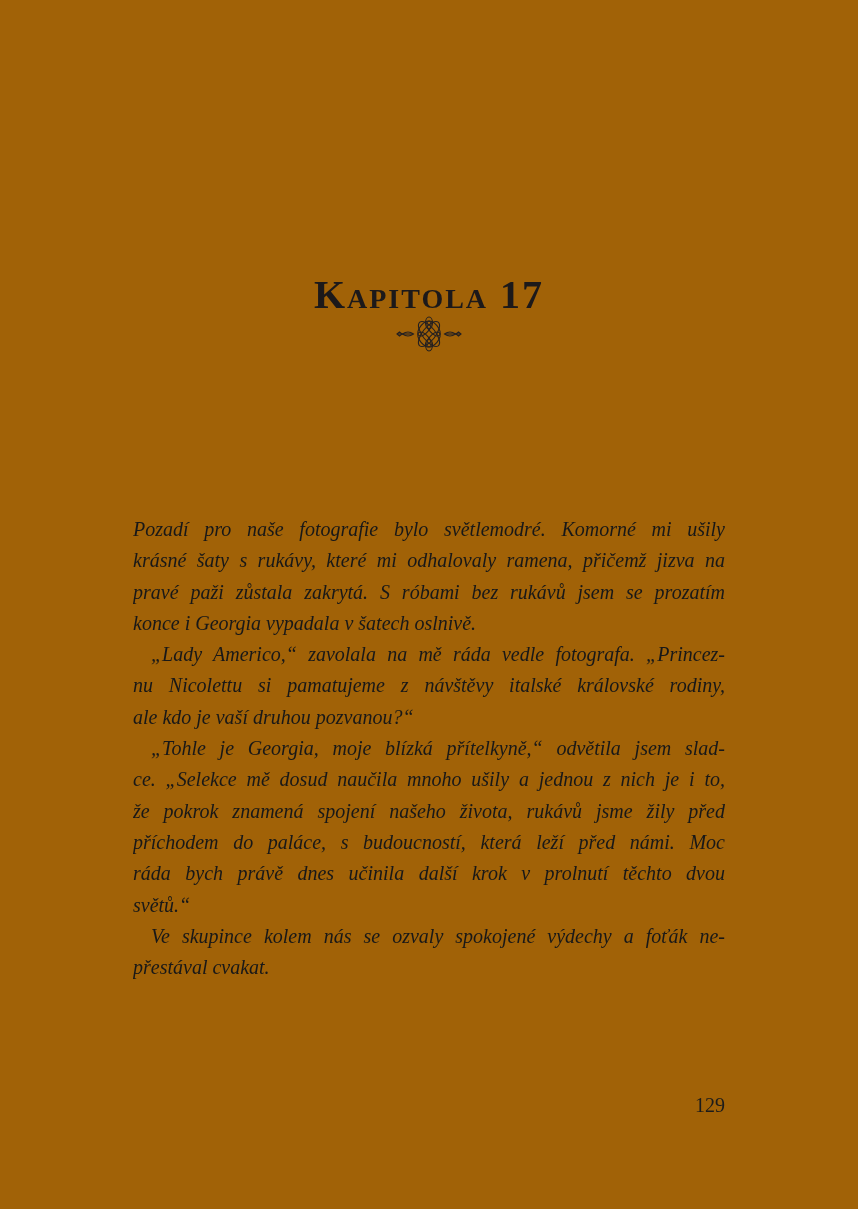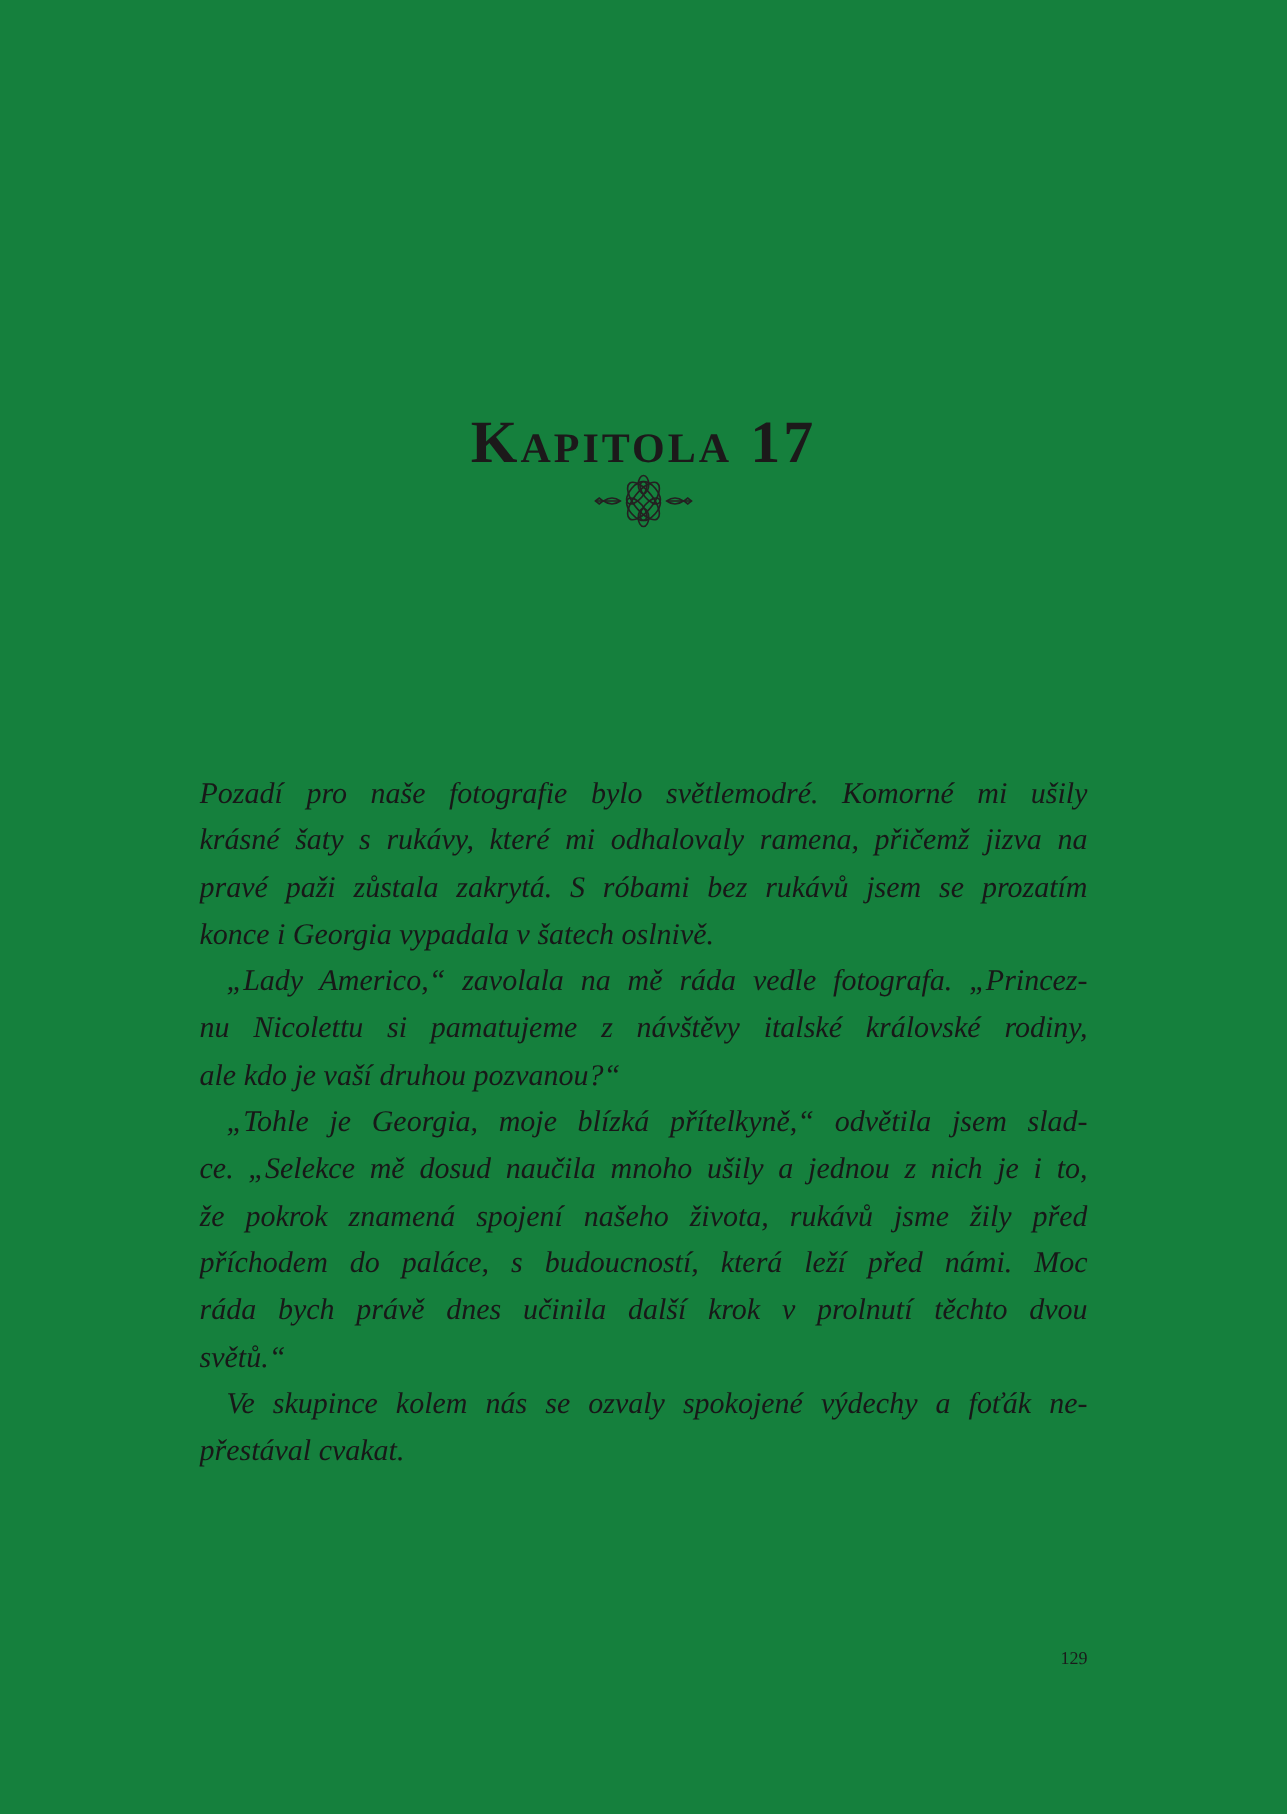--- a/index.html
+++ b/index.html
@@ -4,21 +4,21 @@
 <style>
   html, body {
     margin: 0;
     padding: 0;
     background: #ffffff;
   }
   .page {
     position: relative;
     width: 858px;
     height: 1209px;
-    background: #15803d;
+    background: #a16207;
     font-family: "Liberation Serif", serif;
     color: #1b1b1b;
     overflow: hidden;
   }
   .chapter-heading {
     position: absolute;
     top: 246px;
     left: 0;
     width: 100%;
     text-align: center;
@@ -60,21 +60,21 @@
   }
   .line.indent {
     text-indent: 18px;
   }
   .page-number {
     position: absolute;
     top: 1092px;
     left: 133px;
     width: 592px;
     text-align: right;
-    font-size: 12px;
+    font-size: 20px;
     line-height: 26px;
     color: #1b1b1b;
   }
 </style>
 </head>
 <body>
 
 <div class="page">
 
   <h1 class="chapter-heading">Kapitola 17</h1>

